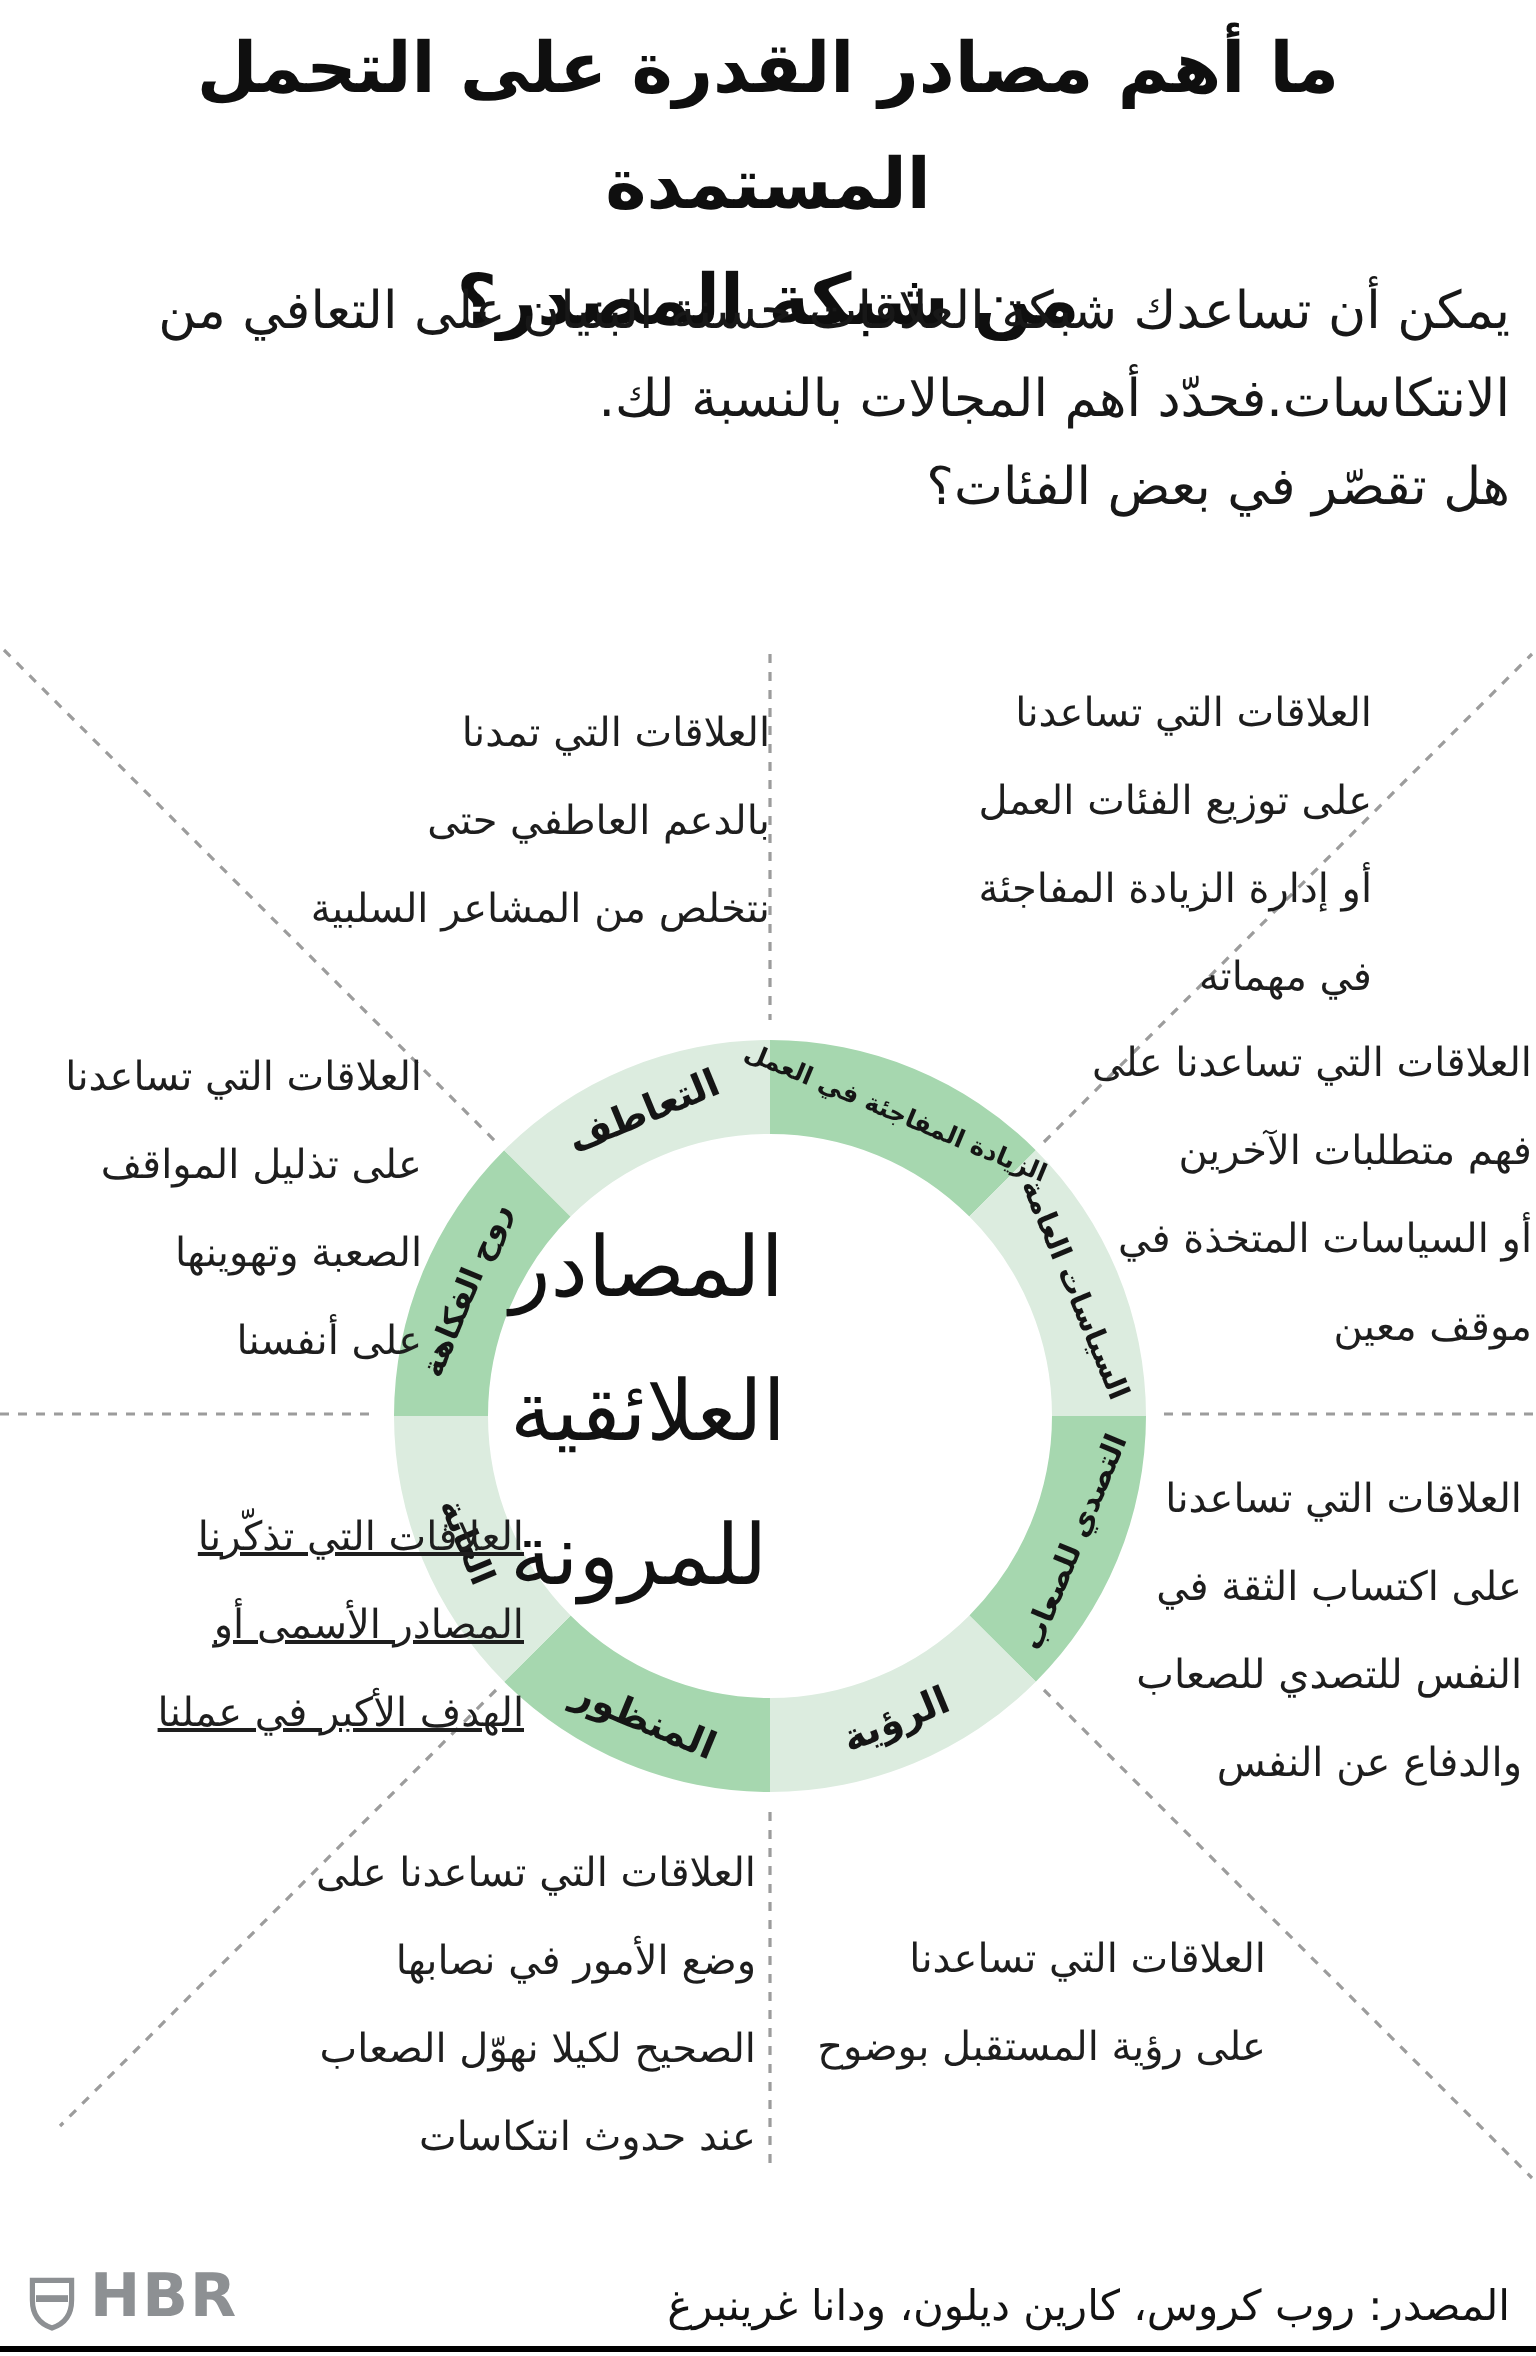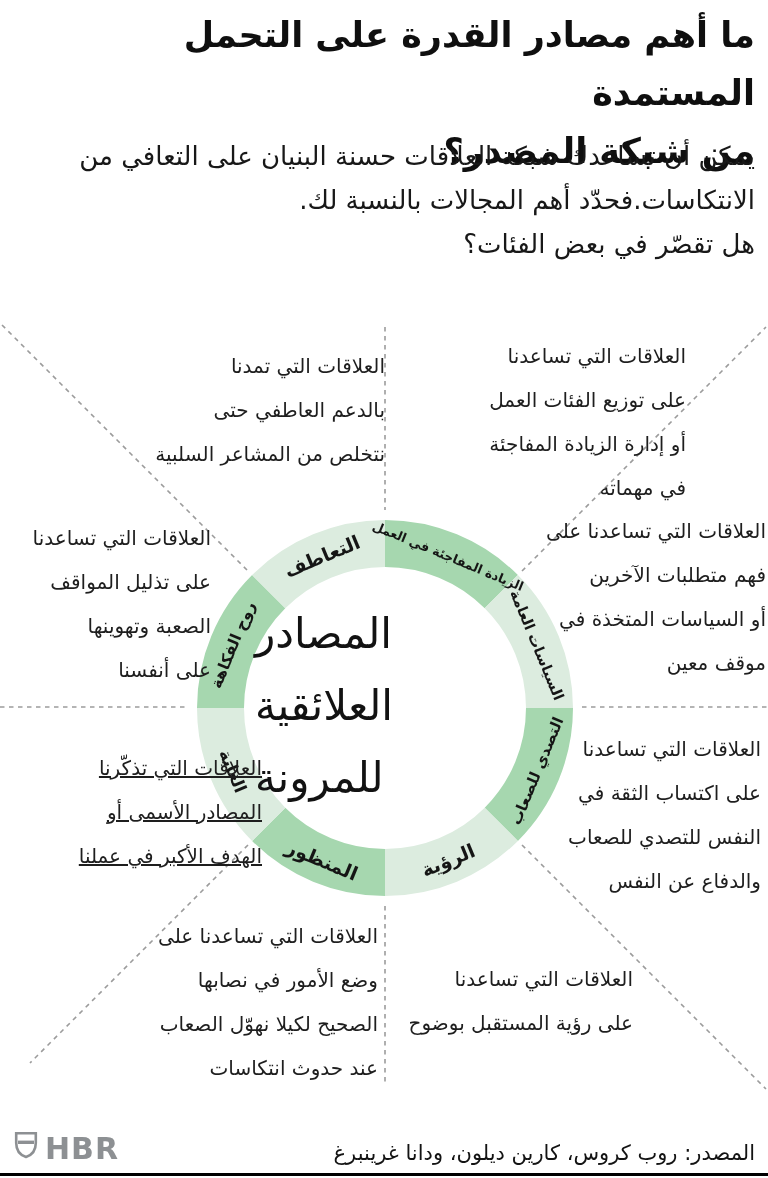--- a/index.html
+++ b/index.html
@@ -1,36 +1,36 @@
 <!DOCTYPE html>
 <html dir="rtl" lang="ar"><head>
 <meta charset="utf-8">
 <style>
   html,body{margin:0;padding:0;background:#fff;}
   body{width:768px;height:1178px;position:relative;overflow:hidden;
        font-family:"DejaVu Sans",sans-serif;direction:rtl;}
-  .title{position:absolute;top:6px;right:13px;left:13px;text-align:right;
+  .title{position:absolute;top:6px;right:13px;left:13px;text-align:center;
          font-size:35px;font-weight:bold;line-height:58px;color:#0f0f0f;letter-spacing:0;}
   .subtitle{position:absolute;top:134px;right:13px;left:13px;text-align:right;
             font-size:26px;font-weight:normal;line-height:44px;color:#181818;}
   #diagram-svg{position:absolute;left:0;top:0;}
   .center-label{position:absolute;left:255px;top:598px;width:260px;text-align:left;
                 font-size:42px;font-weight:normal;line-height:72px;color:#121212;}
   .ring-label{position:absolute;white-space:nowrap;font-weight:bold;color:#151515;}
   .sat{position:absolute;color:#1e1e1e;font-size:20px;}
   .sat-line{line-height:44px;white-space:nowrap;}
   .pos-top-right{left:386px;top:334px;width:300px;}
   .pos-top-left{left:85px;top:344px;width:300px;}
   .pos-right{left:550px;top:509px;width:216px;}
   .pos-left{left:-5px;top:516px;width:216px;}
   .pos-mid-right{left:545px;top:727px;width:216px;}
   .pos-mid-left{left:46px;top:746px;width:216px;text-decoration:underline;}
   .pos-bottom-left{left:162px;top:914px;width:216px;}
   .pos-bottom-right{left:417px;top:957px;width:216px;}
-  .footer-logo{position:absolute;left:14px;top:1131px;display:flex;align-items:flex-start;
+  .footer-logo{position:absolute;left:14px;top:1131px;display:flex;align-items:flex-end;
                gap:7px;color:#8d9093;direction:ltr;}
   .footer-logo .hbr-text{font-size:30px;font-weight:900;letter-spacing:1px;}
   .footer-source{position:absolute;right:13px;top:1138px;font-size:21px;color:#131313;line-height:30px;}
   .bottom-bar{position:absolute;left:0;right:0;top:1173px;height:3px;background:#000;}
 </style>
 </head>
 <body>
 
 <svg id="diagram-svg" width="768" height="1178" viewBox="0 0 768 1178">
   <g stroke="#9c9c9c" stroke-width="1.6" stroke-dasharray="4.5 4.5">

